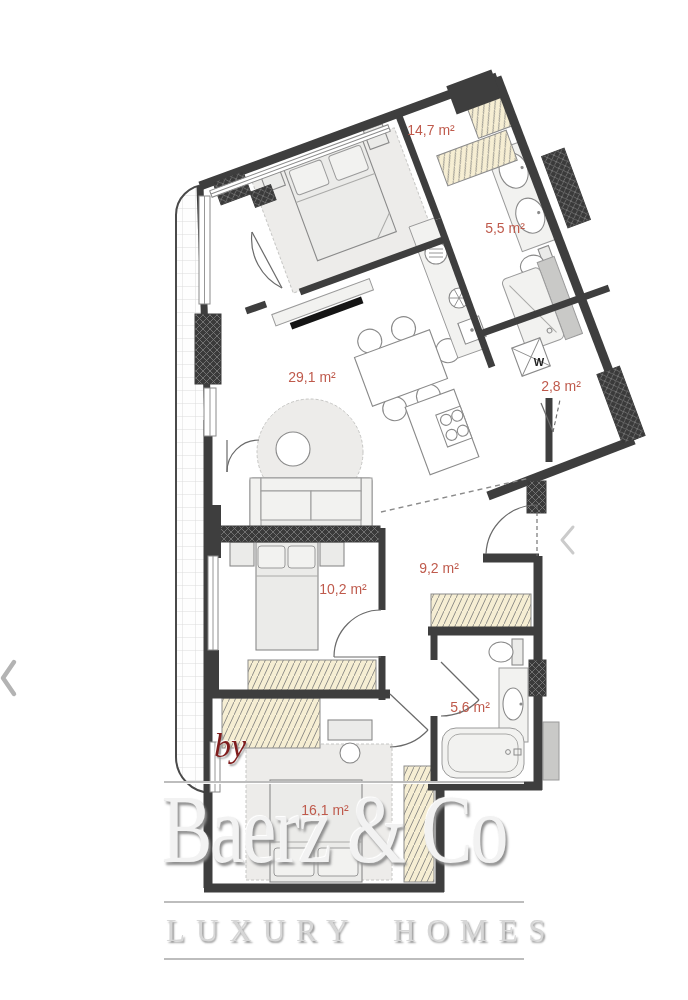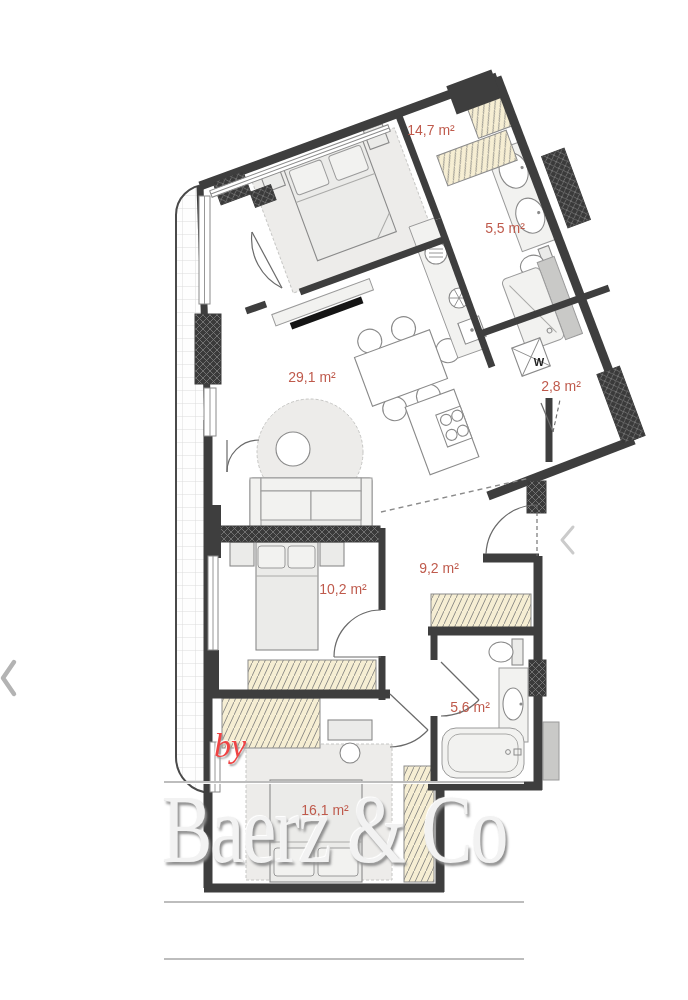--- a/index.html
+++ b/index.html
@@ -19,21 +19,21 @@
   .door{stroke:#6a6a6a;stroke-width:1.2;fill:none;}
   .doordash{stroke:#6a6a6a;stroke-width:1.1;fill:none;stroke-dasharray:4 3;}
   .openbound{stroke:#8a8a8a;stroke-width:1.4;fill:none;stroke-dasharray:5 4;}
   .wr{fill:url(#wrHatch);stroke:#8b8b8b;stroke-width:1;}
   .hatchblk{fill:url(#hatchDark);stroke:#3e3e3e;stroke-width:1;}
   .winline{stroke:#8a8a8a;stroke-width:0.9;}
   
   .wm-line{position:absolute;left:164px;width:360px;height:2px;background:#bdbdbd;
            box-shadow:0 1px 0 rgba(255,255,255,0.95);}
   .wm-by{position:absolute;left:214px;top:727px;font-family:"Liberation Serif",serif;
-         font-style:italic;font-size:34px;color:#ef4444;
+         font-style:italic;font-size:34px;color:#7f1d1d;
          text-shadow:-1px -1px 1px #ffffff,1.5px 1.5px 2px #9b9b9b;}
   .wm-brand{position:absolute;left:162px;top:780px;font-family:"Liberation Serif",serif;
             font-size:98px;line-height:1.0;white-space:nowrap;color:#f2f2f2;
             transform:scaleX(0.77);transform-origin:left top;letter-spacing:-2px;
             text-shadow:2.5px 2.5px 3px #8f8f8f,-1px -1px 1px #ffffff,0 0 1px #c5c5c5;}
   .wm-tagline{position:absolute;left:166px;top:913px;font-family:"Liberation Serif",serif;
               font-size:31px;white-space:nowrap;color:#d6d6d6;letter-spacing:11px;word-spacing:16px;
               text-shadow:1.5px 1.5px 2px #979797,-1px -1px 1px #ffffff;}
 </style>
 </head>
@@ -311,14 +311,15 @@
 
   <polyline points="14,662 3,678 14,694" fill="none" stroke="#b3b3b3" stroke-width="4.5" stroke-linecap="round" stroke-linejoin="round"></polyline>
   <polyline points="573,527 562,540 573,553" fill="none" stroke="#cbcbcb" stroke-width="3" stroke-linecap="round" stroke-linejoin="round"></polyline>
 </svg>
 
 
 <div class="wm-line" style="top:781px;"></div>
 <div class="wm-by">by</div>
 <div class="wm-brand">Baerz &amp; Co</div>
 <div class="wm-line" style="top:901px;"></div>
+<div class="wm-tagline">LUXURY HOMES</div>
 <div class="wm-line" style="top:958px;"></div>
 </div>
 
 </body></html>

